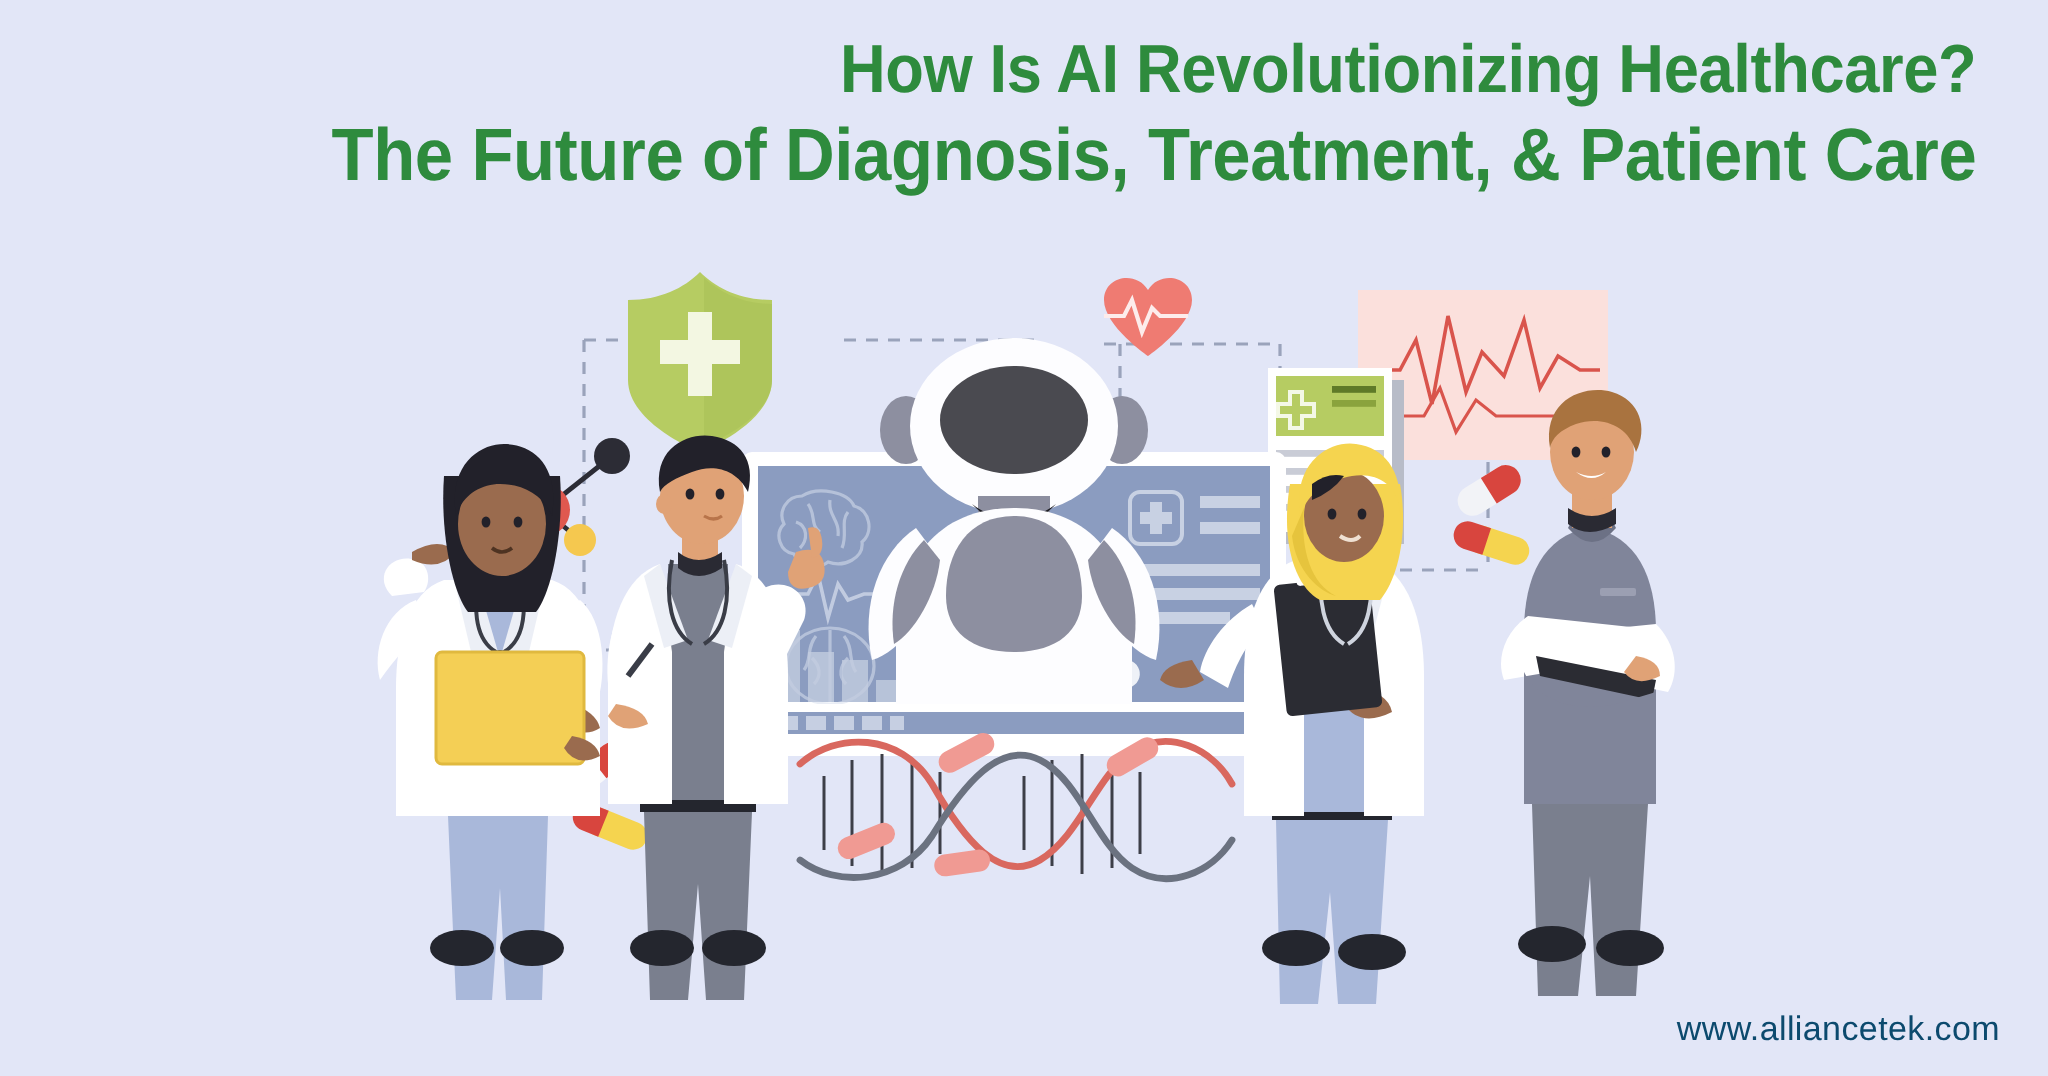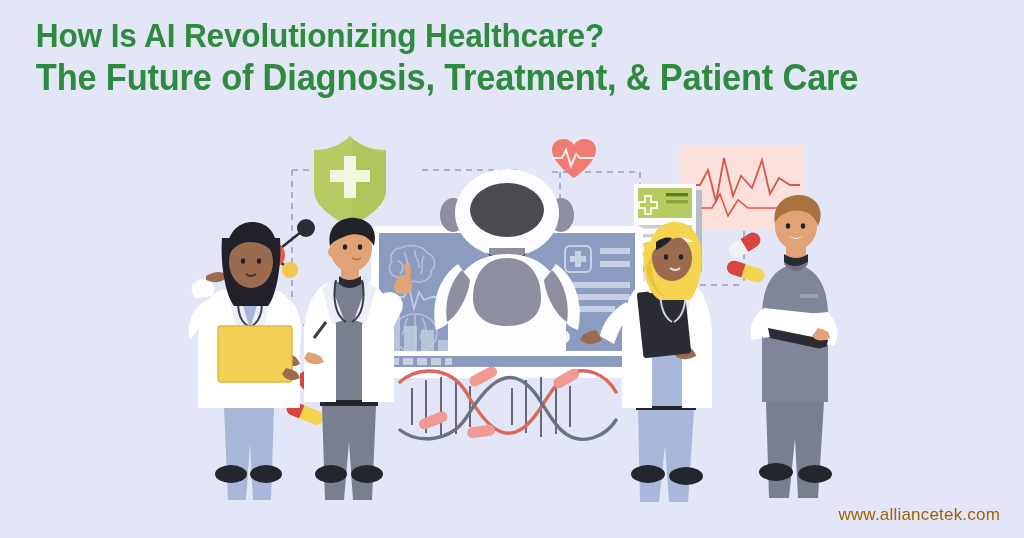--- a/index.html
+++ b/index.html
@@ -5,38 +5,38 @@
   html,body{margin:0;padding:0;}
   body{
     width:1024px;height:538px;overflow:hidden;
     font-family:"Liberation Sans", sans-serif;
     background:#e2e6f7;
   }
   #stage{position:relative;width:1024px;height:538px;background:#e2e6f7;}
 
   
   .title-block{
-    position:absolute;left:0;top:18px;width:1024px;text-align:left;
+    position:absolute;left:0;top:18px;width:1024px;text-align:right;
     line-height:1.02;
   }
   .title-line{
     display:block;
     color:#2e8b3d;
     font-weight:bold;
     letter-spacing:-0.2px;
     transform:scaleX(.93);
     transform-origin:center;
   }
   .t1{font-size:34px;margin-bottom:6px;}
   .t2{font-size:37px;}
 
   
   .footer-url{
     position:absolute;right:24px;bottom:13px;
-    color:#a16207;font-size:17px;letter-spacing:.2px;
+    color:#0c4a6e;font-size:17px;letter-spacing:.2px;
   }
 
   
   .art{position:absolute;}
   svg{display:block;overflow:visible;}
 </style>
 </head>
 <body>
 
 <div id="stage">

